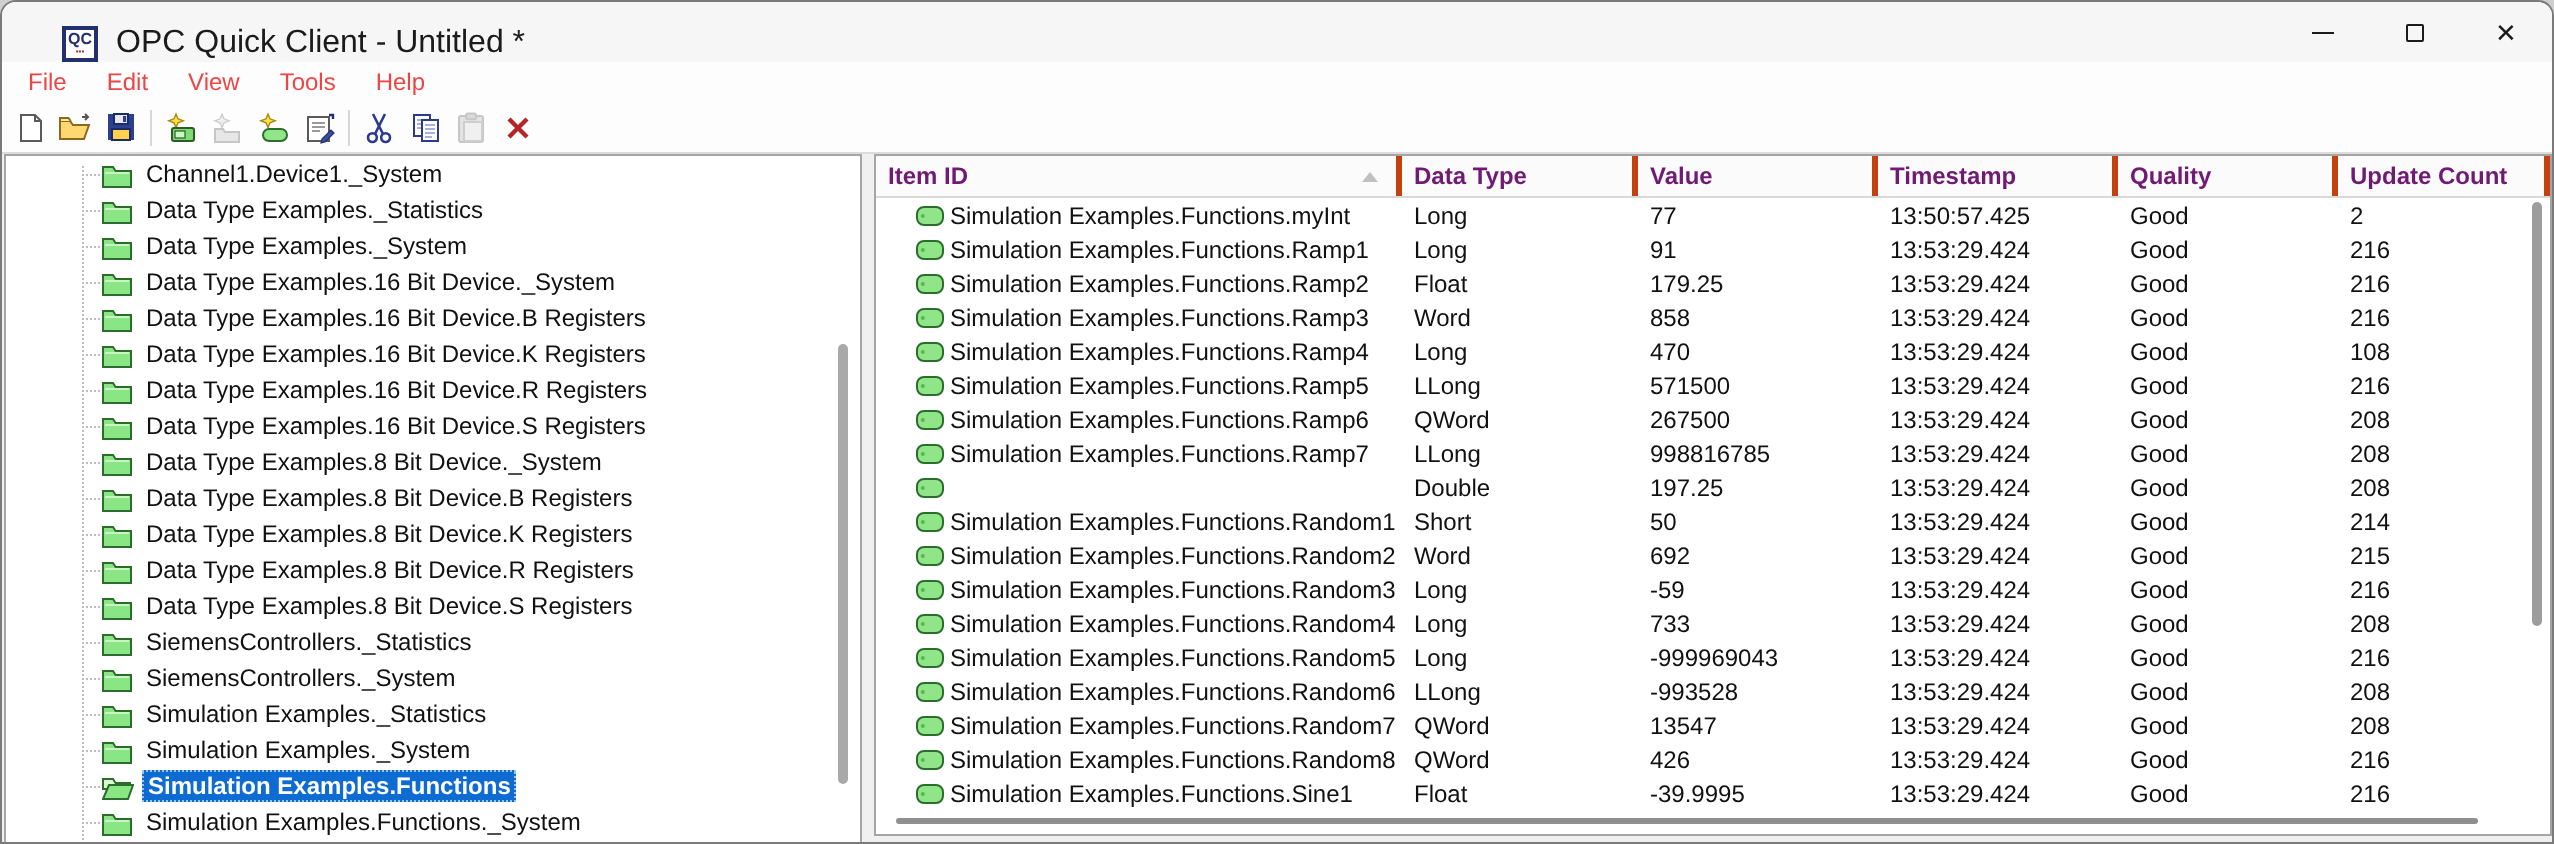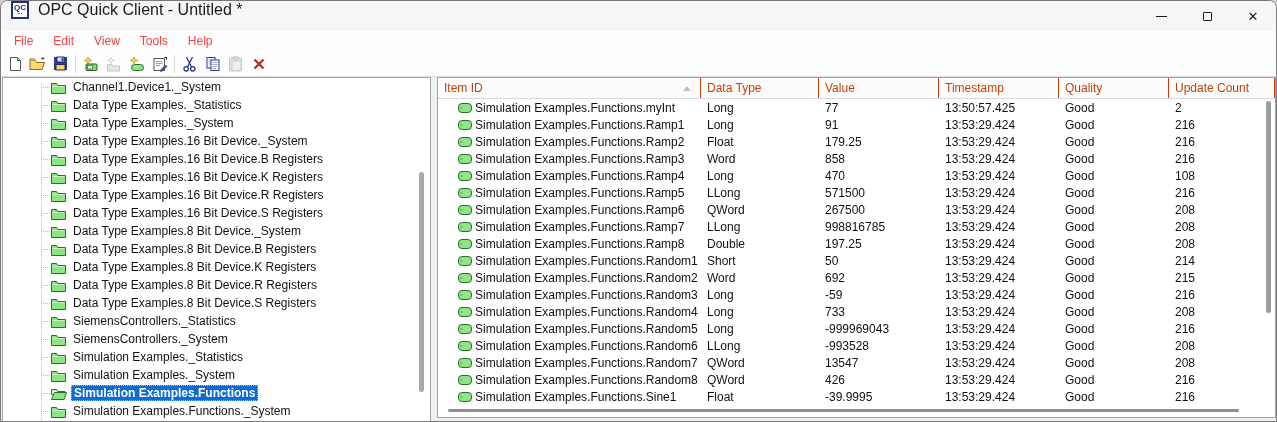--- a/index.html
+++ b/index.html
@@ -4,21 +4,21 @@
 <style>
   * { box-sizing: border-box; margin: 0; padding: 0; }
   html,body { background:#cfcfcf; }
   body { font-family: "Liberation Sans", sans-serif; }
   .window {
     position: relative; width: 1277px; height: 422px;
     background: #fdfdfd; border: 1px solid #7a7a7a;
     border-radius: 8px 8px 0 0; overflow: hidden;
   }
   
-  .titlebar { height: 30px; display: flex; align-items: flex-start; background:#f6f6f6; }
+  .titlebar { height: 30px; display: flex; align-items: flex-end; background:#f6f6f6;padding-left:20px; }
   .app-icon {
     width: 18px; height: 18px; margin-left: 10px; background: #fff;
     border: 2px solid #23306e; color: #23306e; font-size: 8px; font-weight: bold;
     display: flex; align-items: center; justify-content: center; flex-direction: column;
     line-height: 8px;
   }
   .app-icon .mini { font-size:4px; letter-spacing:0; color:#b03030; line-height:4px; }
   .title-text { margin-left: 9px; font-size: 16px; color: #1b1b1b; }
   .win-controls { margin-left: auto; display: flex; height: 100%; }
   .win-btn { width: 46px; height: 100%; display:flex; align-items:center; justify-content:center; color:#1b1b1b; font-size:12px; }
@@ -52,22 +52,22 @@
   .tree-scroll { position:absolute; right:6px; top:94px; width:5px; height:220px; background:#a9a9a9; border-radius:3px; }
   .splitter { position:absolute; left:430px; top:0; width:6px; height:346px; }
   
   .table-pane {
     position:absolute; left:436px; top:0; width:839px; height:341px;
     background:#fff; border:1px solid #a5a5a5; overflow:hidden;
   }
   .grid-cols { display:grid; grid-template-columns:263px 118px 120px 120px 110px minmax(0,1fr); }
   .lv-header { height:21px; background:#fbfbfb; border-bottom:1px solid #d9d9d9; }
   .lv-header .hcell {
-    position:relative; font-size:12px; color:#c2410c; padding:3px 4px 0 6px;
-    border-right:1px solid #c2410c; overflow:hidden; white-space:nowrap;
+    position:relative; font-size:12px; color:#701a75; padding:3px 4px 0 6px;
+    border-right:3px solid #c2410c; overflow:hidden; white-space:nowrap;font-weight:bold;
   }
   .sort-tri {
     position:absolute; right:9px; top:8px; width:0; height:0;
     border-left:4px solid transparent; border-right:4px solid transparent;
     border-bottom:5px solid #c0c0c0;
   }
   .lv-row { height:17px; }
   .lv-row .cell {
     font-size:12px; color:#111; padding:1px 4px 0 6px;
     overflow:hidden; white-space:nowrap; display:flex; align-items:center;
@@ -653,21 +653,20 @@
             </div>
   </div>
           <div class="lv-row grid-cols">
     <div class="cell first">
       <span class="row-ico">
         <svg width="14" height="10" viewBox="0 0 14 10">
           <rect x="0.5" y="0.5" width="13" height="9" rx="3.5" fill="#8fe588" stroke="#2b6e2b"></rect>
           <circle cx="3.4" cy="5" r="1" fill="#57b552"></circle>
         </svg>
       </span>
-      <span>Simulation Examples.Functions.Ramp8</span>
     </div>
     <div class="cell">
               <span>Double</span>
             </div>
     <div class="cell">
               <span>197.25</span>
             </div>
     <div class="cell">
               <span>13:53:29.424</span>
             </div>

